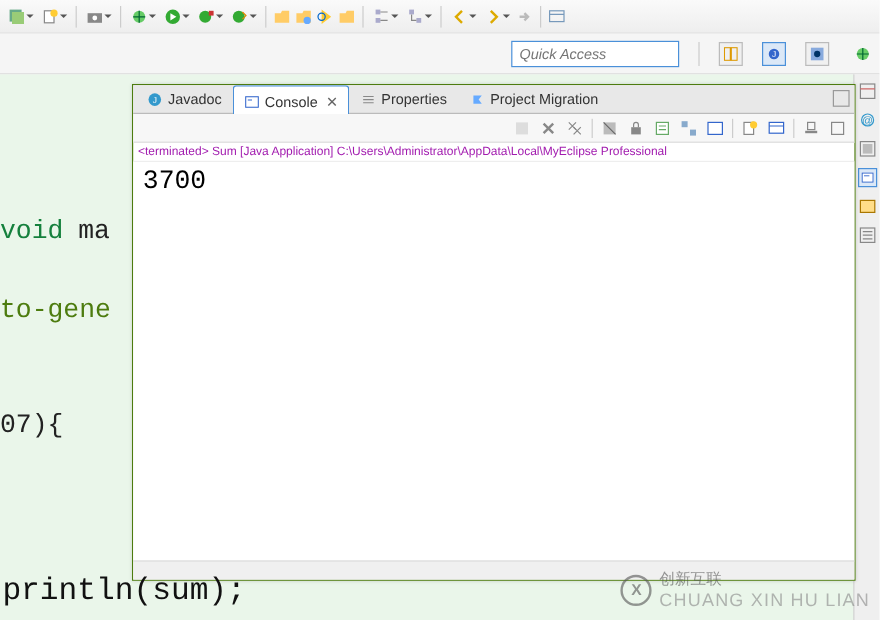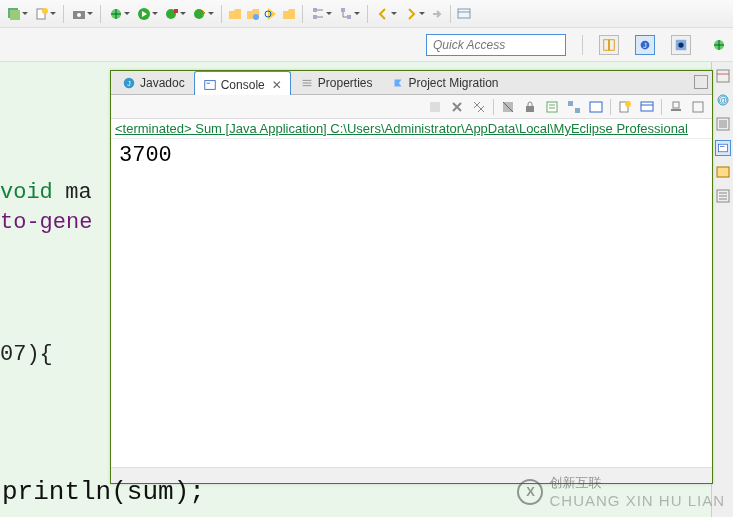--- a/index.html
+++ b/index.html
@@ -10,31 +10,31 @@
 .tb-icon.dd::after { content:""; position:absolute; right:-6px; top:6px; border:3px solid transparent; border-top-color:#555; }
 .tb-icon-wrap { display:flex; align-items:center; padding:2px 8px 2px 2px;}
 .quick-row { display:flex; align-items:center; justify-content:flex-end; padding:4px 6px; gap:16px; background:#f5f5f5; border-bottom:1px solid #ddd; height:34px;}
 .quick-access { width:140px; height:22px; border:1px solid #4a90d9; background:#fff; color:#888; padding:2px 6px; font-style:italic; font-size:12px;}
 .toggle-btn { width:20px; height:20px; border:1px solid #bbb; display:flex; align-items:center; justify-content:center; background:#f0f0f0; cursor:pointer;}
 .toggle-btn.active{ border-color:#4a90d9; background:#dbe8f7;}
 .main-area { display:flex; position:absolute; top:62px; left:0; right:0; bottom:0;}
 .editor-bg { flex:1; background:#eaf6ea; position:relative; overflow:hidden;}
 .code-text { font-family:"Consolas","Courier New",monospace; font-size:22px; position:absolute; left:0; color:#222; white-space:pre;}
 .code-text.kw { color:#15803d; font-weight:normal;}
-.code-text.cm { color:#701a75;}
+.code-text.cm { color:#4d7c0f;margin-top:36px;}
 .panel { position:absolute; top:70px; left:110px; width:603px; height:414px; background:#fff; border:1px solid #4d7c0f; box-shadow:0 0 3px rgba(0,0,0,0.15); display:flex; flex-direction:column;}
 .panel-tabs { display:flex; align-items:center; background:#e8e8e8; border-bottom:1px solid #bbb; height:24px; padding-left:2px; gap:0; position:relative;}
 .tab { display:flex; align-items:center; gap:4px; padding:3px 8px; font-size:12px; color:#333; border:1px solid transparent; border-bottom:none; cursor:pointer; height:24px;}
 .tab.active { background:#fff; border-color:#4a90d9; border-radius:3px 3px 0 0;align-items:flex-end;}
 .tab svg { width:14px; height:14px;}
 .tab-close { font-size:12px; color:#666; margin-left:3px;}
 .panel-min { position:absolute; right:4px; top:4px; width:14px; height:14px; border:1px solid #999; cursor:pointer;}
 .panel-toolbar { display:flex; align-items:center; justify-content:flex-end; gap:6px; padding:2px 6px; height:24px; border-bottom:1px solid #ddd; background:#f7f7f7;}
 .pt-icon { width:16px; height:16px; display:flex; align-items:center; justify-content:center; cursor:pointer;}
-.panel-status { font-size:13px; color:#15803d; padding:2px 4px; white-space:nowrap; overflow:hidden; text-overflow:ellipsis; border-bottom:1px solid #eee;text-decoration:underline;}
+.panel-status { font-size:10px; color:#a21caf; padding:2px 4px; white-space:nowrap; overflow:hidden; text-overflow:ellipsis; border-bottom:1px solid #eee;}
 .panel-output { flex:1; padding:4px 8px; font-family:"Consolas","Courier New",monospace; font-size:22px; color:#000; background:#fff; overflow:auto;}
 .panel-scroll { height:16px; background:#f0f0f0; border-top:1px solid #ddd;}
 .right-strip { width:22px; background:#efefef; border-left:1px solid #ccc; display:flex; flex-direction:column; align-items:center; padding-top:6px; gap:8px;}
 .right-strip .ic { width:16px; height:16px; cursor:pointer;}
 .bottom-code { position:absolute; left:2px; bottom:10px; font-family:"Consolas","Courier New",monospace; font-size:26px; color:#111;}
 .watermark { position:absolute; right:8px; bottom:8px; display:flex; align-items:center; gap:6px; opacity:0.6; font-size:13px; color:#555;}
 .watermark .logo { width:26px; height:26px; border-radius:50%; border:2px solid #555; display:flex; align-items:center; justify-content:center; font-weight:bold;}
 .watermark .sub { font-size:15px; letter-spacing:1px; color:#888;}
 </style>
 </head>

